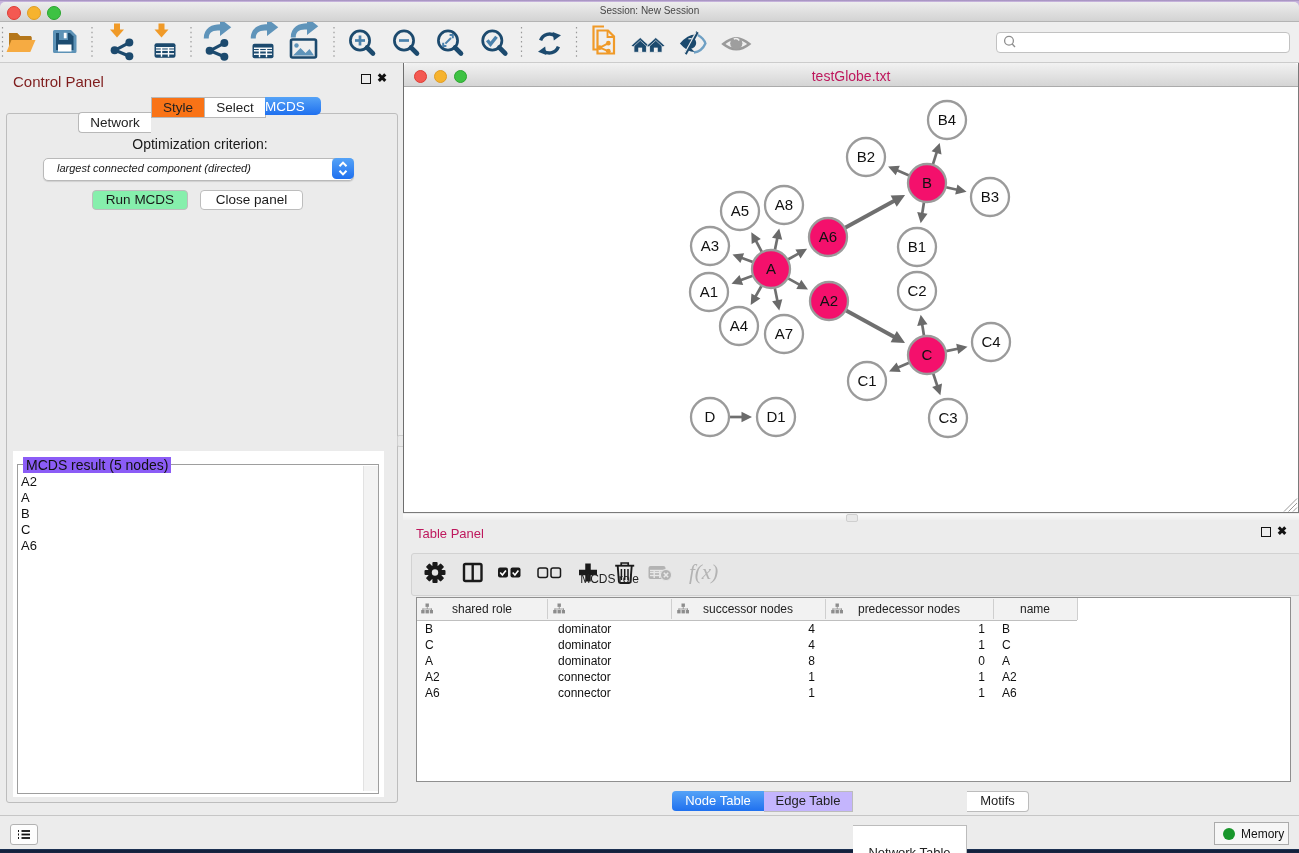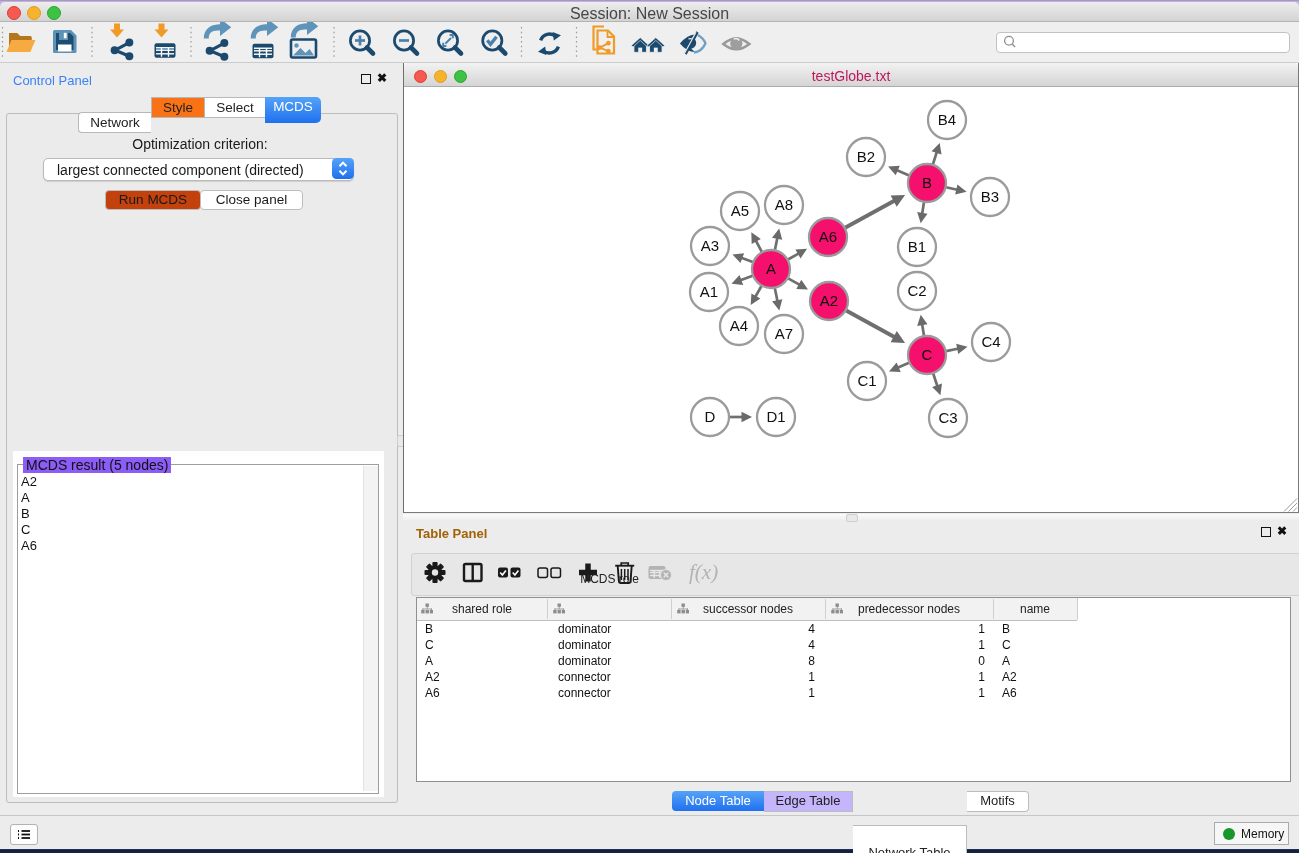--- a/index.html
+++ b/index.html
@@ -11,21 +11,21 @@
 </style>
 </head>
 <body>
 
 <div class="abs" style="left:0;top:848px;width:1299px;height:5px;background:linear-gradient(#2c4a74,#101d38 55%,#1a2845);"></div>
 
 <div class="abs" style="left:0;top:2px;width:1299px;height:19px;background:linear-gradient(#ededed,#d3d3d3);border-bottom:1px solid #b4b4b4;border-radius:5px 5px 0 0;"></div>
 <div class="abs" style="left:7px;top:6px;width:12px;height:12px;border-radius:50%;background:#f45952;border:0.5px solid #de3d34;"></div>
 <div class="abs" style="left:27px;top:6px;width:12px;height:12px;border-radius:50%;background:#f6b32e;border:0.5px solid #e09d22;"></div>
 <div class="abs" style="left:47px;top:6px;width:12px;height:12px;border-radius:50%;background:#3ec243;border:0.5px solid #2aa52f;"></div>
-<div class="abs" style="left:0;top:4.5px;width:1299px;text-align:center;font-size:16px;color:#474747;">Session: New Session</div>
+<div class="abs" style="left:0;top:4.5px;width:1299px;text-align:center;font-size:10px;color:#474747;">Session: New Session</div>
 
 <div class="abs" id="toolbar" style="left:0;top:22px;width:1299px;height:40px;background:#efefef;border-bottom:1px solid #cccccc;"></div>
 
 <div class="abs" style="left:0;top:63px;width:1299px;height:752px;background:#ececec;"></div>
 
 <div class="abs" style="left:0;top:815px;width:1299px;height:33px;background:#ececec;border-top:1px solid #c6c6c6;"></div>
 <div class="abs" style="left:10px;top:824px;width:26px;height:19px;background:#fdfdfd;border:1px solid #b2b2b2;border-radius:3px;">
 <svg width="26" height="19" viewBox="0 0 26 19">
       <g stroke="#111" stroke-width="1.8">
         <line x1="7" y1="6" x2="8" y2="6"></line>
@@ -173,51 +173,51 @@
 <circle cx="0" cy="-0.3" r="6.1" fill="#9e9e9e"></circle>
 <path d="M-2.5,-4.5 a4.5,4.5 0 0 1 5.5,1.5" fill="none" stroke="#efefef" stroke-width="1.4"></path>
     </g>
 </svg>
 <div class="abs" style="left:996px;top:32px;width:292px;height:19px;background:#fff;border:1px solid #c2c2c2;border-radius:4px;"></div>
 <svg class="abs" style="left:1002px;top:34px;" width="16" height="16" viewBox="0 0 16 16">
     <circle cx="7" cy="6.7" r="4.4" fill="none" stroke="#8e8e8e" stroke-width="1.3"></circle>
     <line x1="10.2" y1="10" x2="13" y2="13" stroke="#8e8e8e" stroke-width="1.3"></line>
   </svg>
 
-<div class="abs" style="left:13px;top:73px;font-size:13px;color:#3b82f6;">Control Panel</div>
+<div class="abs" style="left:13px;top:73px;font-size:15px;color:#7f1d1d;">Control Panel</div>
 <div class="abs" style="left:361px;top:74px;width:8px;height:8px;border:1.5px solid #111;"></div>
 <div class="abs" style="left:377px;top:71px;font-size:12px;font-weight:bold;color:#111;">✖</div>
 
 <div class="abs" style="left:6px;top:113px;width:390px;height:688px;background:#ebebeb;border:1px solid #bdbdbd;border-radius:3px;"></div>
 
 <div class="abs" id="cptabs" style="left:78px;top:97px;height:19px;"></div>
 <div class="abs" style="left:0;top:136px;width:400px;text-align:center;font-size:14px;color:#1a1a1a;">Optimization criterion:</div>
 
 <div class="abs" style="left:43px;top:158px;width:309px;height:21px;background:#fff;border:1px solid #b9b9b9;border-radius:5px;box-shadow:0 1px 1px rgba(0,0,0,.12);">
-<span style="position:absolute;left:13px;top:2.5px;font-size:14px;color:#1a1a1a;">largest connected component (directed)</span>
+<span style="position:absolute;left:13px;top:2.5px;font-size:11px;color:#1a1a1a;font-style:italic;">largest connected component (directed)</span>
 <span style="position:absolute;right:-1px;top:-1px;width:22px;height:21px;border-radius:4.5px;background:linear-gradient(#55a3f7,#1f70ef);">
 <svg width="22" height="21" viewBox="0 0 22 21">
         <path d="M7.5 8.3 L11 4.6 L14.5 8.3" stroke="#fff" stroke-width="2" fill="none"></path>
         <path d="M7.5 12.7 L11 16.4 L14.5 12.7" stroke="#fff" stroke-width="2" fill="none"></path>
       </svg></span>
 </div>
-<div class="abs" style="left:92px;top:190px;width:94px;height:17px;background:#c2410c;border:1px solid #bdbdbd;border-radius:4px;text-align:center;font-size:13.5px;color:#1a1a1a;padding-top:1px;margin-left:13px;">Run MCDS</div>
+<div class="abs" style="left:92px;top:190px;width:94px;height:17px;background:#86efac;border:1px solid #bdbdbd;border-radius:4px;text-align:center;font-size:13.5px;color:#1a1a1a;padding-top:1px;">Run MCDS</div>
 <div class="abs" style="left:200px;top:190px;width:101px;height:17px;background:#fff;border:1px solid #bdbdbd;border-radius:4px;text-align:center;font-size:13.5px;color:#1a1a1a;padding-top:1px;">Close panel</div>
 
 <div class="abs" style="left:13px;top:451px;width:371px;height:346px;background:#fff;"></div>
 <div class="abs" style="left:17px;top:464px;width:360px;height:328px;border:1px solid #9e9e9e;"></div>
 <div class="abs" style="left:23px;top:457px;background:#8b5cf6;padding:0 3px;font-size:14px;color:#111;">MCDS result (5 nodes)</div>
 <div class="abs" style="left:363px;top:466px;width:14px;height:325px;background:#f3f3f3;border-left:1px solid #e2e2e2;"></div>
 <div class="abs" style="left:21px;top:474px;font-size:13px;color:#111;line-height:16px;">A2<br>A<br>B<br>C<br>A6</div>
 <div class="abs" style="left:403px;top:514px;width:896px;height:6px;background:linear-gradient(#fbfbfb,#efefef);"></div>
 
 <div class="abs" style="left:397px;top:435px;width:6px;height:10px;background:#e8e8e8;border:1px solid #cfcfcf;border-radius:2px;"></div>
 <div class="abs" style="left:846px;top:514px;width:10px;height:6px;background:#e8e8e8;border:1px solid #cfcfcf;border-radius:2px;"></div>
 
-<div class="abs" style="left:416px;top:526px;font-size:13px;color:#a16207;font-weight:bold;">Table Panel</div>
+<div class="abs" style="left:416px;top:526px;font-size:13px;color:#be185d;">Table Panel</div>
 <div class="abs" style="left:1261px;top:527px;width:8px;height:8px;border:1.5px solid #111;"></div>
 <div class="abs" style="left:1277px;top:524px;font-size:12px;font-weight:bold;color:#111;">✖</div>
 <div class="abs" style="left:411px;top:553px;width:888px;height:41px;background:#e7e7e7;border:1px solid #d2d2d2;border-radius:3px;" id="tabletoolbar"></div>
 <svg class="abs" style="left:411px;top:553px;" width="320" height="41" viewBox="0 0 320 41">
 <g transform="translate(24,19.5)">
       <g fill="#1a1a1a">
         <rect x="-2.6" y="-10.5" width="5.2" height="6" rx="1" transform="rotate(0)"></rect>
         <rect x="-2.6" y="-10.5" width="5.2" height="6" rx="1" transform="rotate(45)"></rect>
         <rect x="-2.6" y="-10.5" width="5.2" height="6" rx="1" transform="rotate(90)"></rect>
         <rect x="-2.6" y="-10.5" width="5.2" height="6" rx="1" transform="rotate(135)"></rect>
@@ -260,21 +260,21 @@
 <circle cx="255" cy="22" r="5.5" fill="#b3b3b3" stroke="#e7e7e7" stroke-width="1"></circle>
     <path d="M252.8,19.8 l4.4,4.4 M257.2,19.8 l-4.4,4.4" stroke="#e7e7e7" stroke-width="1.6"></path>
 <text x="278" y="26" font-family="Liberation Serif,serif" font-style="italic" font-size="21" fill="#b3b3b3">f(x)</text>
 </svg>
 <div class="abs" id="tablebox" style="left:416px;top:597px;width:873px;height:183px;background:#fff;border:1px solid #8f8f8f;"></div>
 <div class="abs" id="bottomtabs" style="left:672px;top:791px;height:20px;"></div>
 
 <div class="abs" style="left:78px;top:97px;width:72px;height:17px;background:#fff;border:1px solid #b8b8b8;border-right:none;border-radius:4px 0 0 4px;text-align:center;font-size:13.5px;color:#222;padding-top:2px;margin-top:15px;">Network</div>
 <div class="abs" style="left:151px;top:97px;width:52px;height:17px;background:#f97316;border:1px solid #b8b8b8;border-right:none;text-align:center;font-size:13.5px;color:#222;padding-top:2px;">Style</div>
 <div class="abs" style="left:204px;top:97px;width:60px;height:17px;background:#fff;border:1px solid #b8b8b8;text-align:center;font-size:13.5px;color:#222;padding-top:2px;">Select</div>
-<div class="abs" style="left:265px;top:97px;width:56px;height:26px;background:linear-gradient(#55a3f7,#1f70ef);border-radius:0 5px 5px 0;text-align:center;font-size:13.5px;color:#fff;padding-top:2px;box-sizing:border-box;">MCDS</div>
+<div class="abs" style="left:265px;top:97px;width:56px;height:18px;background:linear-gradient(#55a3f7,#1f70ef);border-radius:0 5px 5px 0;text-align:left;font-size:13.5px;color:#fff;padding-top:2px;box-sizing:border-box;">MCDS</div>
 
 <div class="abs" style="left:672px;top:791px;width:92px;height:20px;background:linear-gradient(#55a3f7,#1f70ef);border-radius:4px 0 0 4px;text-align:center;font-size:13px;color:#fff;box-sizing:border-box;padding-top:2px;">Node Table</div>
 <div class="abs" style="left:764px;top:791px;width:88px;height:18px;background:#c4b5fd;border:1px solid #bcbcbc;border-left:none;text-align:center;font-size:13px;color:#222;padding-top:1px;box-sizing:content-box;">Edge Table</div>
 <div class="abs" style="left:853px;top:791px;width:113px;height:18px;background:#fff;border:1px solid #bcbcbc;border-left:none;text-align:center;font-size:13px;color:#222;padding-top:19px;margin-top:34px;">Network Table</div>
 <div class="abs" style="left:967px;top:791px;width:61px;height:18px;background:#fff;border:1px solid #bcbcbc;border-left:none;border-radius:0 4px 4px 0;text-align:center;font-size:13px;color:#222;padding-top:1px;">Motifs</div>
 
 <div class="abs" style="left:417px;top:598px;width:660px;height:22px;background:#f2f2f2;border-bottom:1px solid #bfbfbf;"></div>
 <div class="abs" style="left:547px;top:599px;width:1px;height:20px;background:#cfcfcf;"></div>
 <div class="abs" style="left:671px;top:599px;width:1px;height:20px;background:#cfcfcf;"></div>
 <div class="abs" style="left:825px;top:599px;width:1px;height:20px;background:#cfcfcf;"></div>

